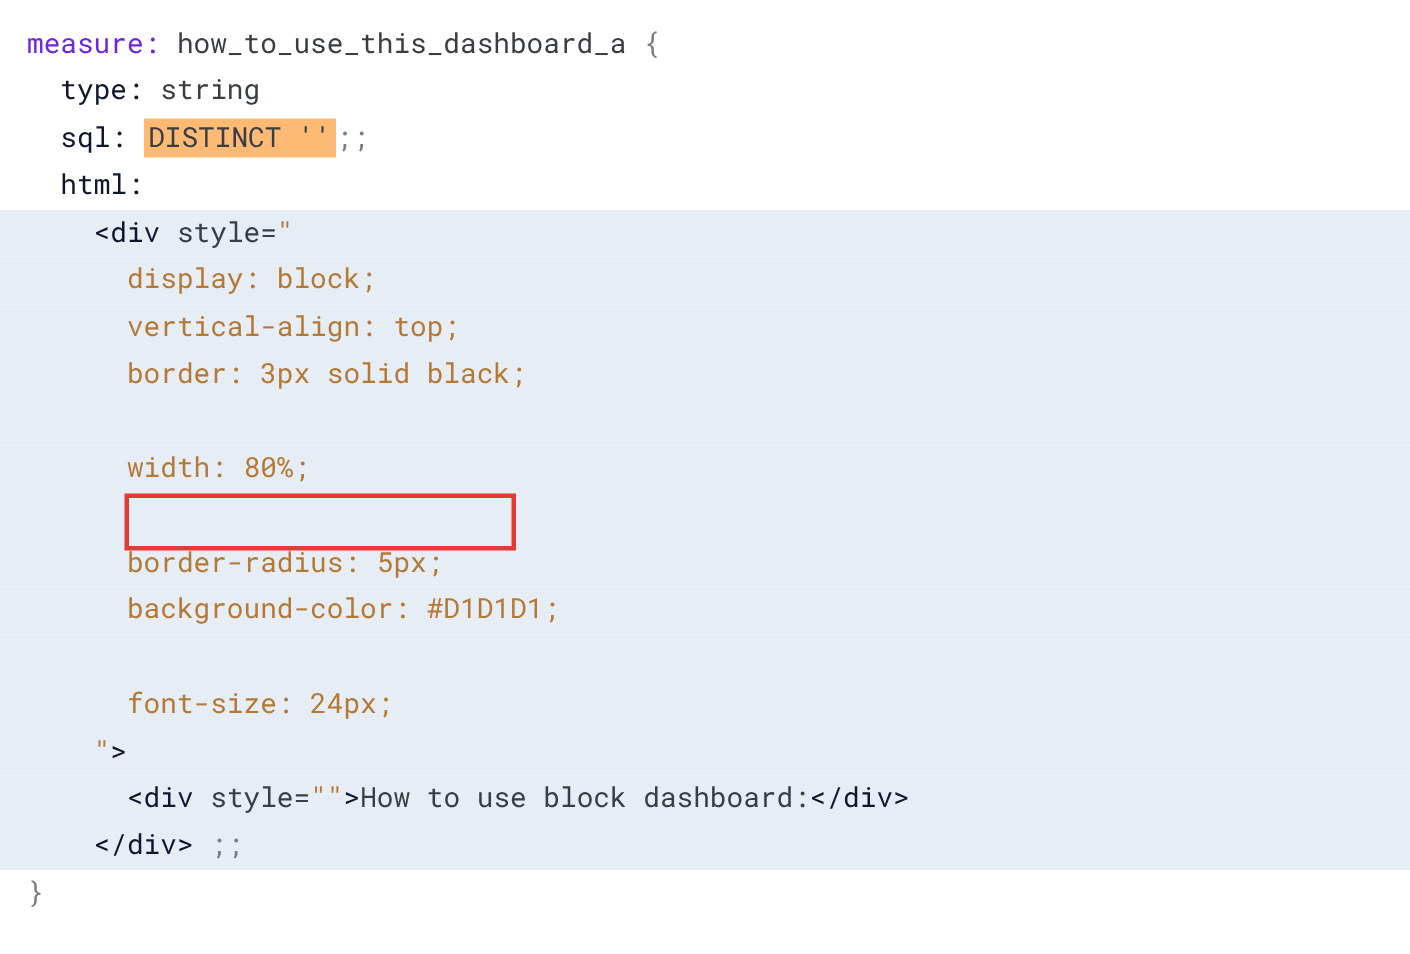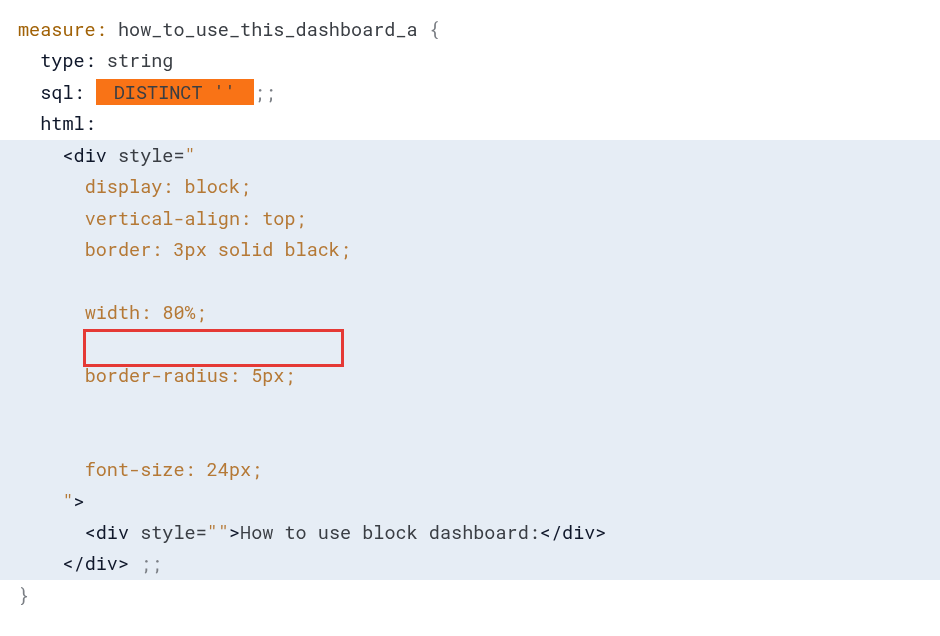--- a/index.html
+++ b/index.html
@@ -22,28 +22,28 @@
     white-space: pre;
     position: relative;
   }
   .hl-bg {
     background: #e6edf5;
     margin-left: -18px;
     padding-left: 18px;
     margin-right: -100px;
   }
   .kw { color: #0f172a; }
-  .kw-light { color: #a16207; margin-top: 35px; }
+  .kw-light { color: #6d28d9; margin-top: 35px; }
   .plain { color: #3a3e44; }
   .str { color: #b57936; }
   .brace { color: #7a7e84; }
   .punct { color: #7a7e84; }
   .distinct-bg {
-    background: #f97316;
-    padding: 1px 18px;
+    background: #fdba74;
+    padding: 1px 3px;
   }
   .highlight-box {
     position: absolute;
     border: 3.5px solid #e53935;
     left: 83px;
     top: 329px;
     width: 261px;
     height: 38px;
     pointer-events: none;
   }
@@ -63,21 +63,21 @@
 
 <div class="line hl-bg"><span>    </span><span class="kw">&lt;div</span><span class="plain"> style</span><span class="plain">=</span><span class="str">"</span></div>
 
 <div class="line hl-bg"><span>      </span><span class="str">display: block;</span></div>
 <div class="line hl-bg"><span>      </span><span class="str">vertical-align: top;</span></div>
 <div class="line hl-bg"><span>      </span><span class="str">border: 3px solid black;</span></div>
 <div class="line hl-bg"><span>      </span></div>
 <div class="line hl-bg"><span>      </span><span class="str">width: 80%;</span></div>
 <div class="line hl-bg"><span>      </span></div>
 <div class="line hl-bg"><span>      </span><span class="str">border-radius: 5px;</span></div>
-<div class="line hl-bg"><span>      </span></div>
+<div class="line hl-bg"><span>      </span><span class="str">background-color: #D1D1D1;</span></div>
 <div class="line hl-bg"><span>      </span></div>
 <div class="line hl-bg"><span>      </span><span class="str">font-size: 24px;</span></div>
 
 <div class="line hl-bg"><span>    </span><span class="str">"</span><span class="kw">&gt;</span></div>
 
 <div class="line hl-bg"><span>      </span><span class="kw">&lt;div</span><span class="plain"> style</span><span class="plain">=</span><span class="str">"</span><span class="str">"</span><span class="kw">&gt;</span><span class="plain">How to use block dashboard:</span><span class="kw">&lt;/div&gt;</span></div>
 
 <div class="line hl-bg"><span>    </span><span class="kw">&lt;/div&gt;</span><span class="punct"> ;;</span></div>
 
 <div class="line"><span class="brace">}</span></div>

